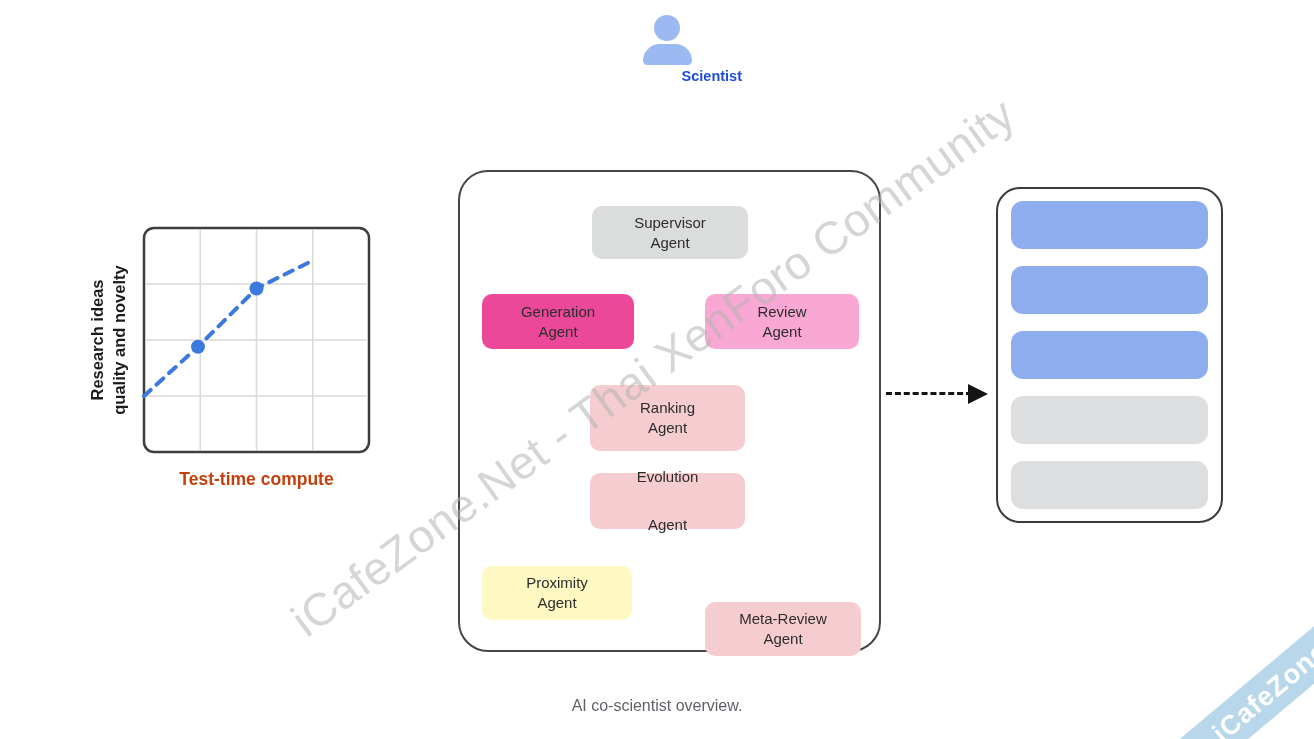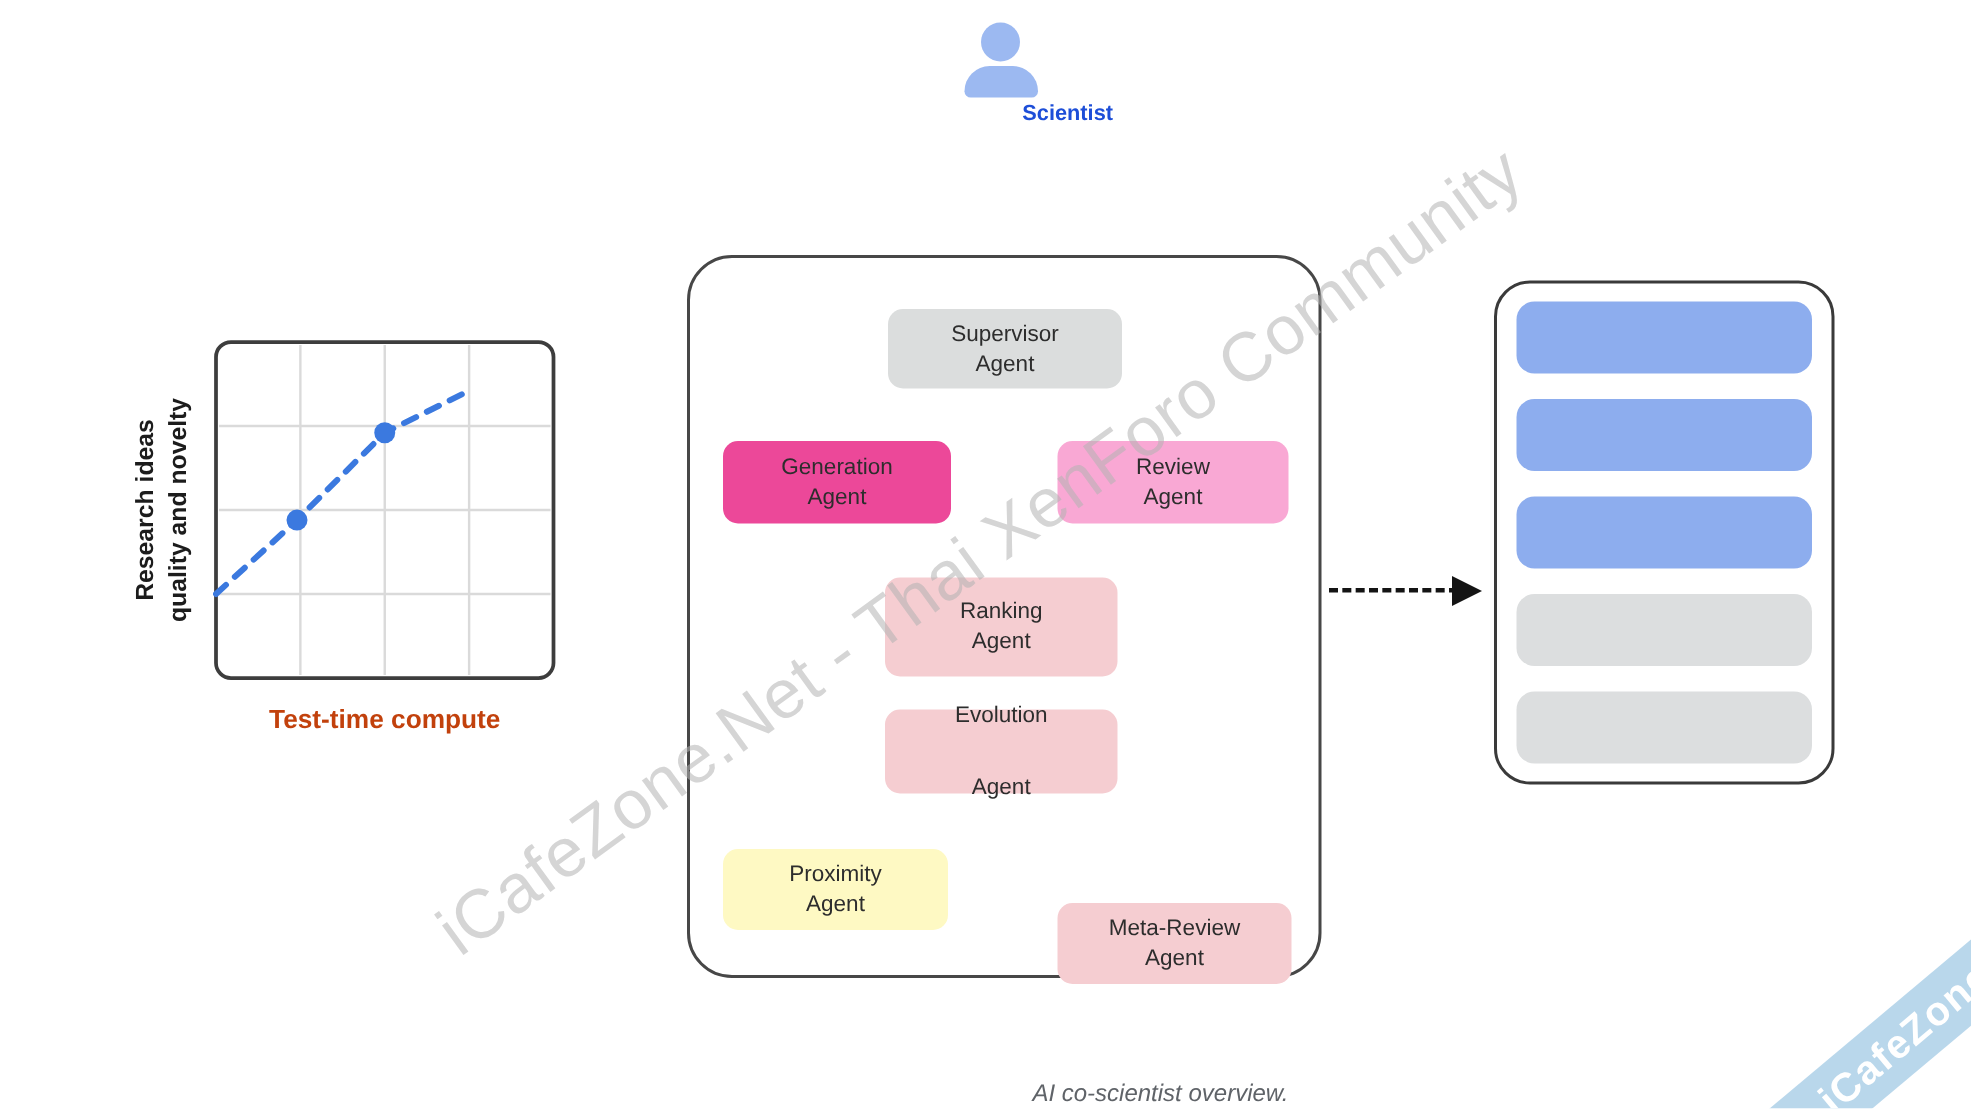--- a/index.html
+++ b/index.html
@@ -56,21 +56,21 @@
     border-bottom: 10px solid transparent; }
 
   
   .tournament-panel { position: absolute; left: 996px; top: 187px; width: 227px; height: 336px;
     border: 2px solid #3a3a3a; border-radius: 24px; background: #ffffff;
     display: flex; flex-direction: column; gap: 17px; padding: 12px 13px; }
   .tour-bar { width: 100%; height: 48px; border-radius: 12px; flex: 0 0 auto; }
 
   
   .caption { position: absolute; left: 455px; top: 697px; width: 404px;
-    text-align: right; font-style: italic; font-size: 16px; color: #5f6368; margin-top: 24px; }
+    text-align: center; font-size: 16px; color: #5f6368; }
 
   
   .watermark-diagonal { position: absolute; left: 653px; top: 367px;
     transform: translate(-50%, -50%) rotate(-36deg);
     font-size: 46px; letter-spacing: 0.5px; white-space: nowrap;
     color: #b3b3b3; opacity: 0.55; z-index: 40; }
   .corner-ribbon { position: absolute; left: 1270px; top: 692px; width: 300px; height: 44px;
     transform: translate(-50%, -50%) rotate(-40deg);
     background: rgba(173, 208, 231, 0.85);
     display: flex; align-items: center; justify-content: center;

